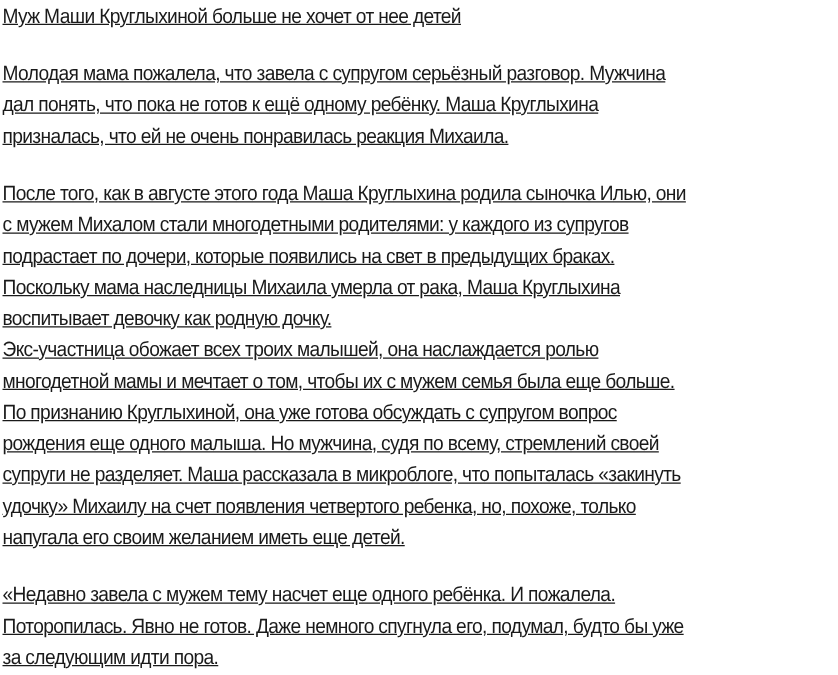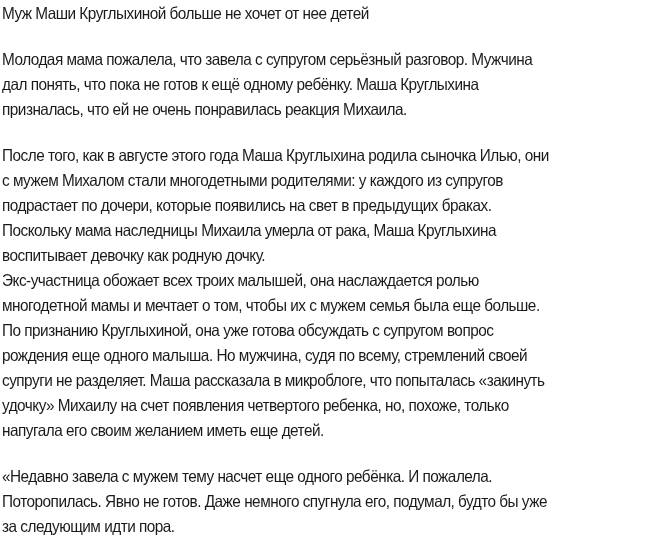--- a/index.html
+++ b/index.html
@@ -1,21 +1,21 @@
 <!DOCTYPE html>
 <html><head>
 <meta charset="utf-8">
 <style>
   html, body { margin: 0; padding: 0; background: #ffffff; }
   body {
     width: 670px; height: 540px; overflow: hidden;
     font-family: "Liberation Sans", sans-serif;
     color: #1a1a1a;
   }
-  .doc { padding: 0 0 0 2px; }
+  .doc { padding: 0 0 0 2px; text-decoration: underline; }
   .title {
     font-size: 16.5px; line-height: 22px; margin: 2px 0 0 0;
     font-weight: normal; letter-spacing: -0.55px;
     transform: scaleX(0.93); transform-origin: left top; white-space: nowrap;
   }
   .para {
     font-size: 16.5px; line-height: 25px; margin: 0;
     letter-spacing: -0.55px;
     transform: scaleX(0.93); transform-origin: left top;
     width: 720px;

